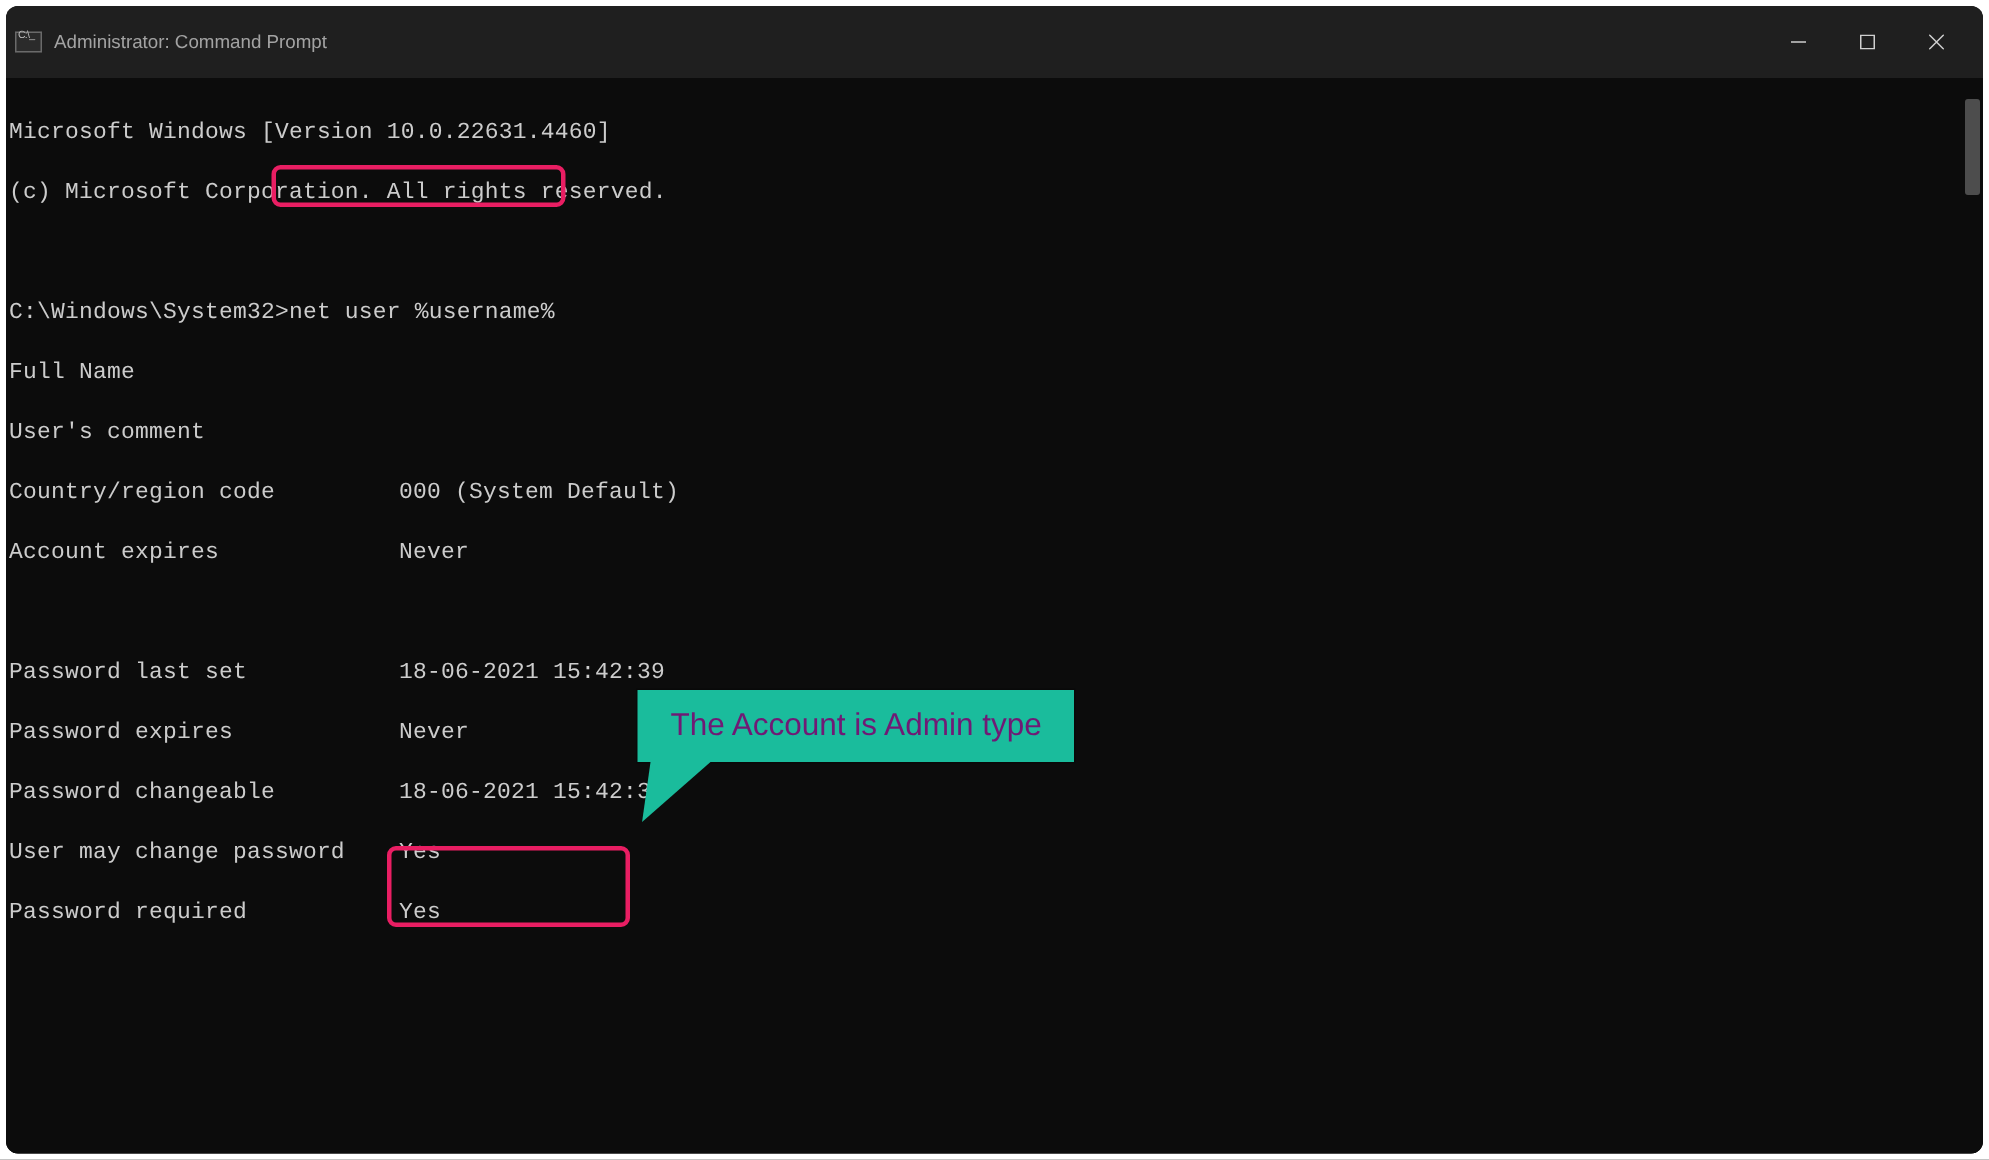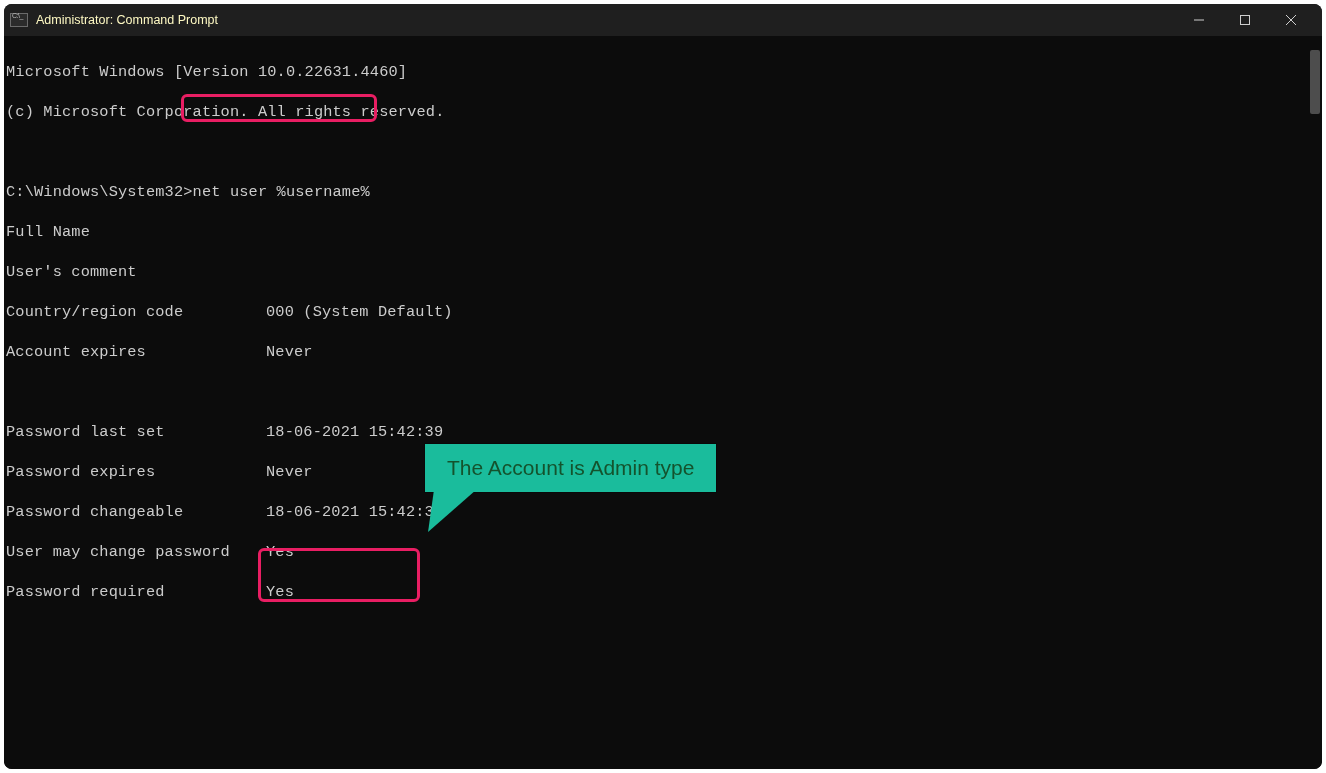--- a/index.html
+++ b/index.html
@@ -14,26 +14,26 @@
     position: relative;
     width: 1318px;
     height: 765px;
     margin: 4px;
     background: #0c0c0c;
     border-radius: 8px;
     overflow: hidden;
     box-shadow: 0 0 0 1px rgba(255,255,255,0.05);
   }
   .titlebar {
-    height: 32px;
+    height: 48px;
     background: #1f1f1f;
     display: flex;
     align-items: center;
     padding: 0 8px 0 6px;
-    color: #fef9c3;
+    color: #a3a3a3;
     font-family: "Segoe UI", Arial, sans-serif;
     font-size: 12.5px;
     user-select: none;
   }
   .titlebar .app-icon {
     width: 16px;
     height: 12px;
     margin-right: 8px;
     background: #2b2b2b;
     border: 1px solid #6a6a6a;
@@ -103,21 +103,21 @@
     position: absolute;
     border: 3px solid #e91e63;
     border-radius: 6px;
     pointer-events: none;
   }
 
   
   .callout {
     position: absolute;
     background: #1abc9c;
-    color: #14532d;
+    color: #701a75;
     font-family: "Segoe UI", Arial, sans-serif;
     font-size: 21px;
     padding: 12px 22px;
     box-shadow: 0 0 0 1px rgba(0,0,0,0.2);
   }
   .callout .tail {
     position: absolute;
     left: 6px;
     bottom: -40px;
     width: 0; height: 0;

